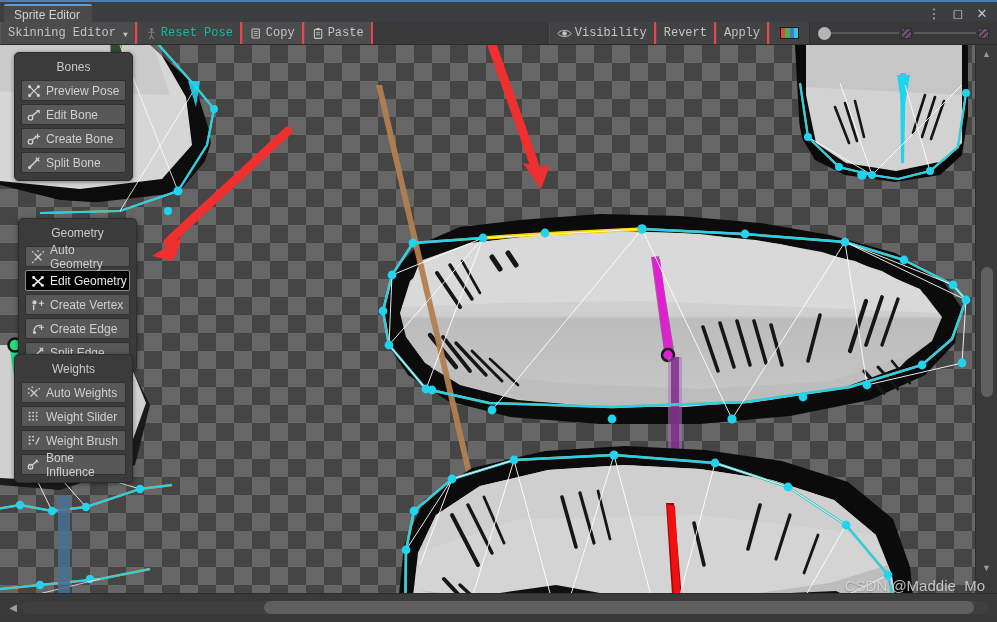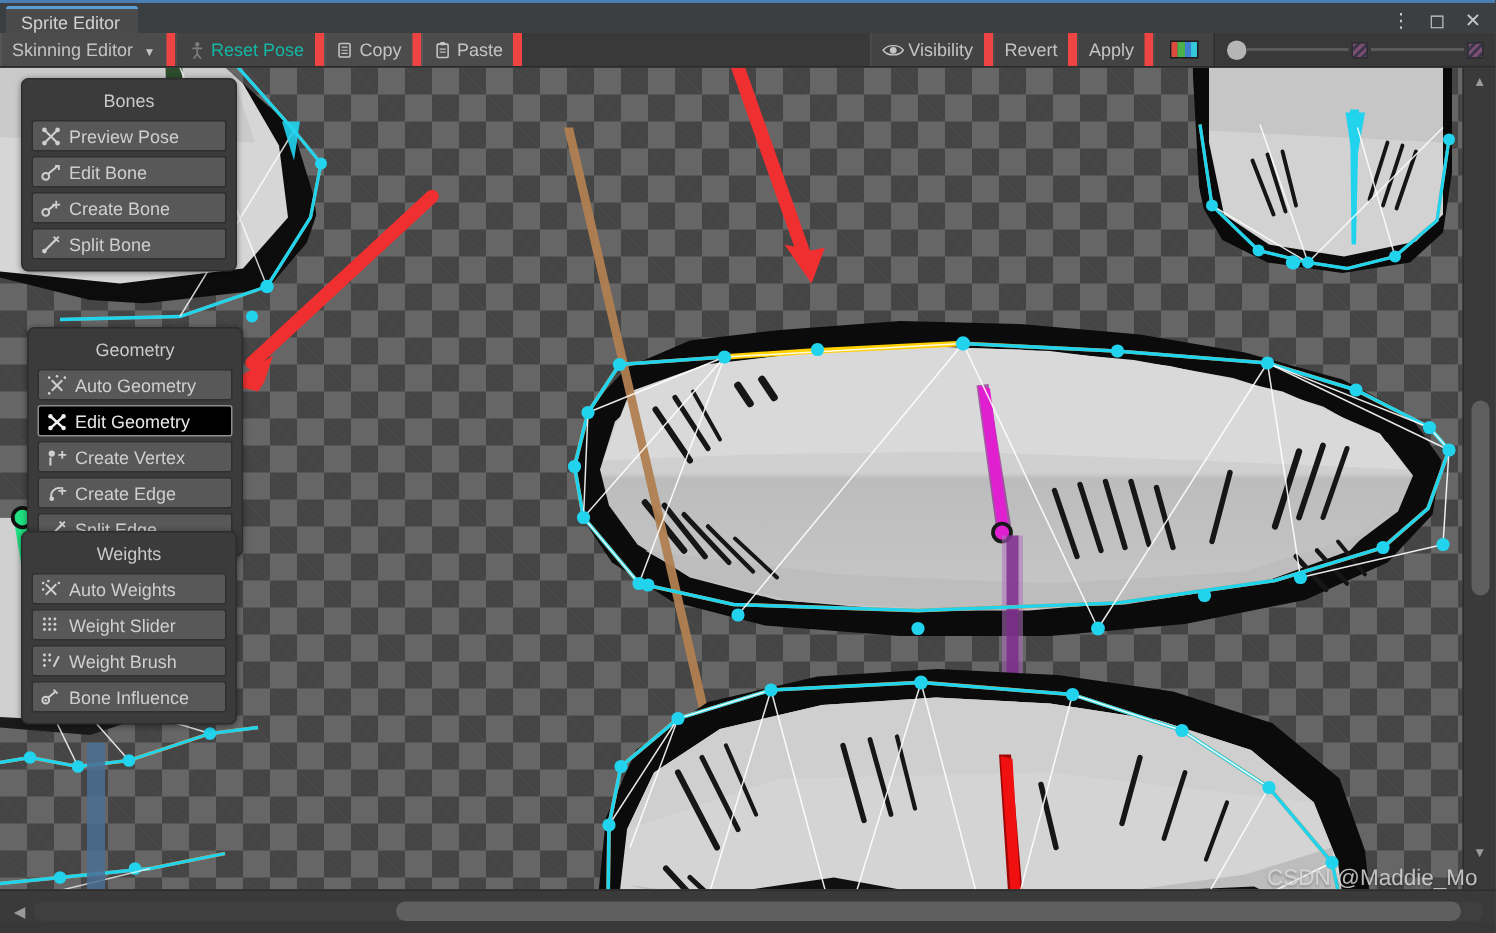--- a/index.html
+++ b/index.html
@@ -47,23 +47,23 @@
     position: absolute; left: 0; top: 22px; width: 997px; height: 23px;
     background: #393939;
     border-bottom: 1px solid #2b2b2b;
     display: flex; align-items: stretch;
   }
   .tbtn {
     display: flex; align-items: center; gap: 3px;
     padding: 0 7px;
     font-size: 12px; color: #c4c4c4;
     background: #4c4c4c;
-    border-right: 6px solid #ef4444;
+    border-right: 2px solid #ef4444;
     border-left: 1px solid #585858;
-    user-select: none; white-space: nowrap;
+    user-select: none; white-space: nowrap; font-family: Liberation Mono, monospace;
   }
   .tbtn.flat { background: #434343; border-left-color: #4d4d4d; }
   .tbtn.disabled { color: #14b8a6; background: #434343; }
   .tbtn .caret { font-size: 8px; margin-left: 4px; position: relative; top:1px;}
   .tb-spacer { flex: 1; background: #393939; }
   .tb-right {
     display: flex; align-items: stretch;
   }
   .ico-svg { display:block; }
 
@@ -134,21 +134,21 @@
   .vs-arrow.up { position:absolute; top:4px; left:0; right:0; }
   .vs-arrow.down { position:absolute; bottom:40px; left:0; right:0; }
   .vs-thumb {
     position:absolute; left:5px; top:222px; width:12px; height:130px;
     background:#5f5f5f; border-radius:6px;
   }
 
   
   .panel {
     position: absolute;
-    width: 144px;
+    width: 119px;
     background: #3b3b3b;
     border: 1px solid #2d2d2d;
     border-radius: 5px;
     padding: 4px 6px 7px 6px;
     box-shadow: 0 1px 4px rgba(0,0,0,.45);
   }
   .panel-title {
     text-align:center; color:#c9c9c9; font-size:12px;
     padding: 3px 0 6px 0; user-select:none;
   }

